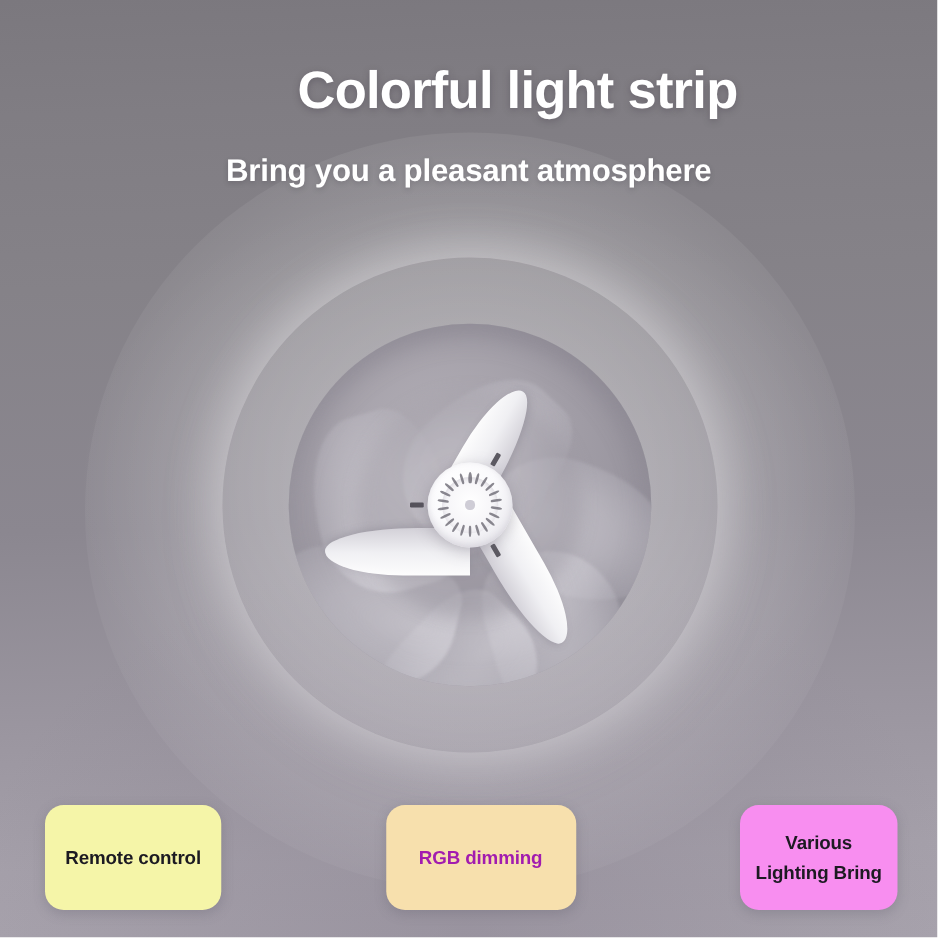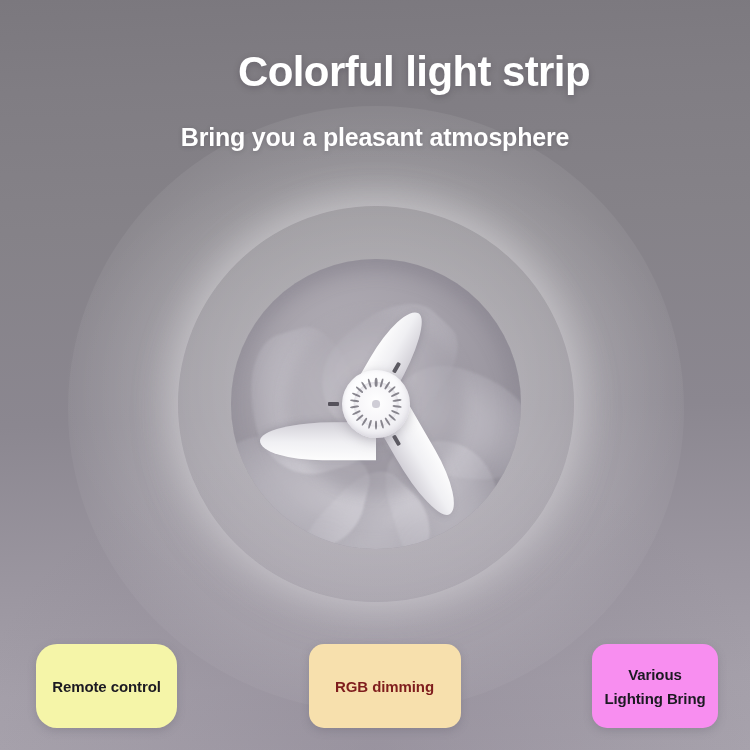--- a/index.html
+++ b/index.html
@@ -339,21 +339,21 @@
     gap: 9px;
     color: #1c1a22;
     font-size: 15px;
     font-weight: bold;
     letter-spacing: -0.1px;
     text-align: center;
     box-shadow: 0 3px 9px rgba(95,90,105,0.28);
     padding: 0 14px;
   }
   .badge-line { white-space: nowrap; line-height: 1; }
-  .badge-1 { width: 141px; border-radius: 21px; }
+  .badge-1 { width: 141px; }
   .badge-2 { width: 152px; }
   .badge-3 { width: 126px; }
   .badge-4 { width: 147px; }
 </style>
 </head>
 <body>
 
 <div id="poster">
 
   <div class="bg-vignette"></div>
@@ -416,21 +416,21 @@
     </div>
 
     <div class="outer-ring-shade"></div>
     <div class="ring-specular"></div>
   </div>
 
   <div class="badges" id="badge-row">
       <div class="badge badge-1" style="background: rgb(245, 245, 168); color: rgb(28, 26, 34);">
         <span class="badge-line">Remote control</span>
       </div>
-      <div class="badge badge-2" style="background: rgb(247, 224, 173); color: #7f1d1d;">
+      <div class="badge badge-2" style="background: rgb(247, 224, 173); color: #a21caf;">
         <span class="badge-line">RGB dimming</span>
       </div>
       <div class="badge badge-3" style="background: rgb(248, 142, 240); color: rgb(28, 26, 34);">
         <span class="badge-line">Various</span>
         <span class="badge-line">Lighting Bring</span>
       </div>
     </div>
 
 </div>
 

